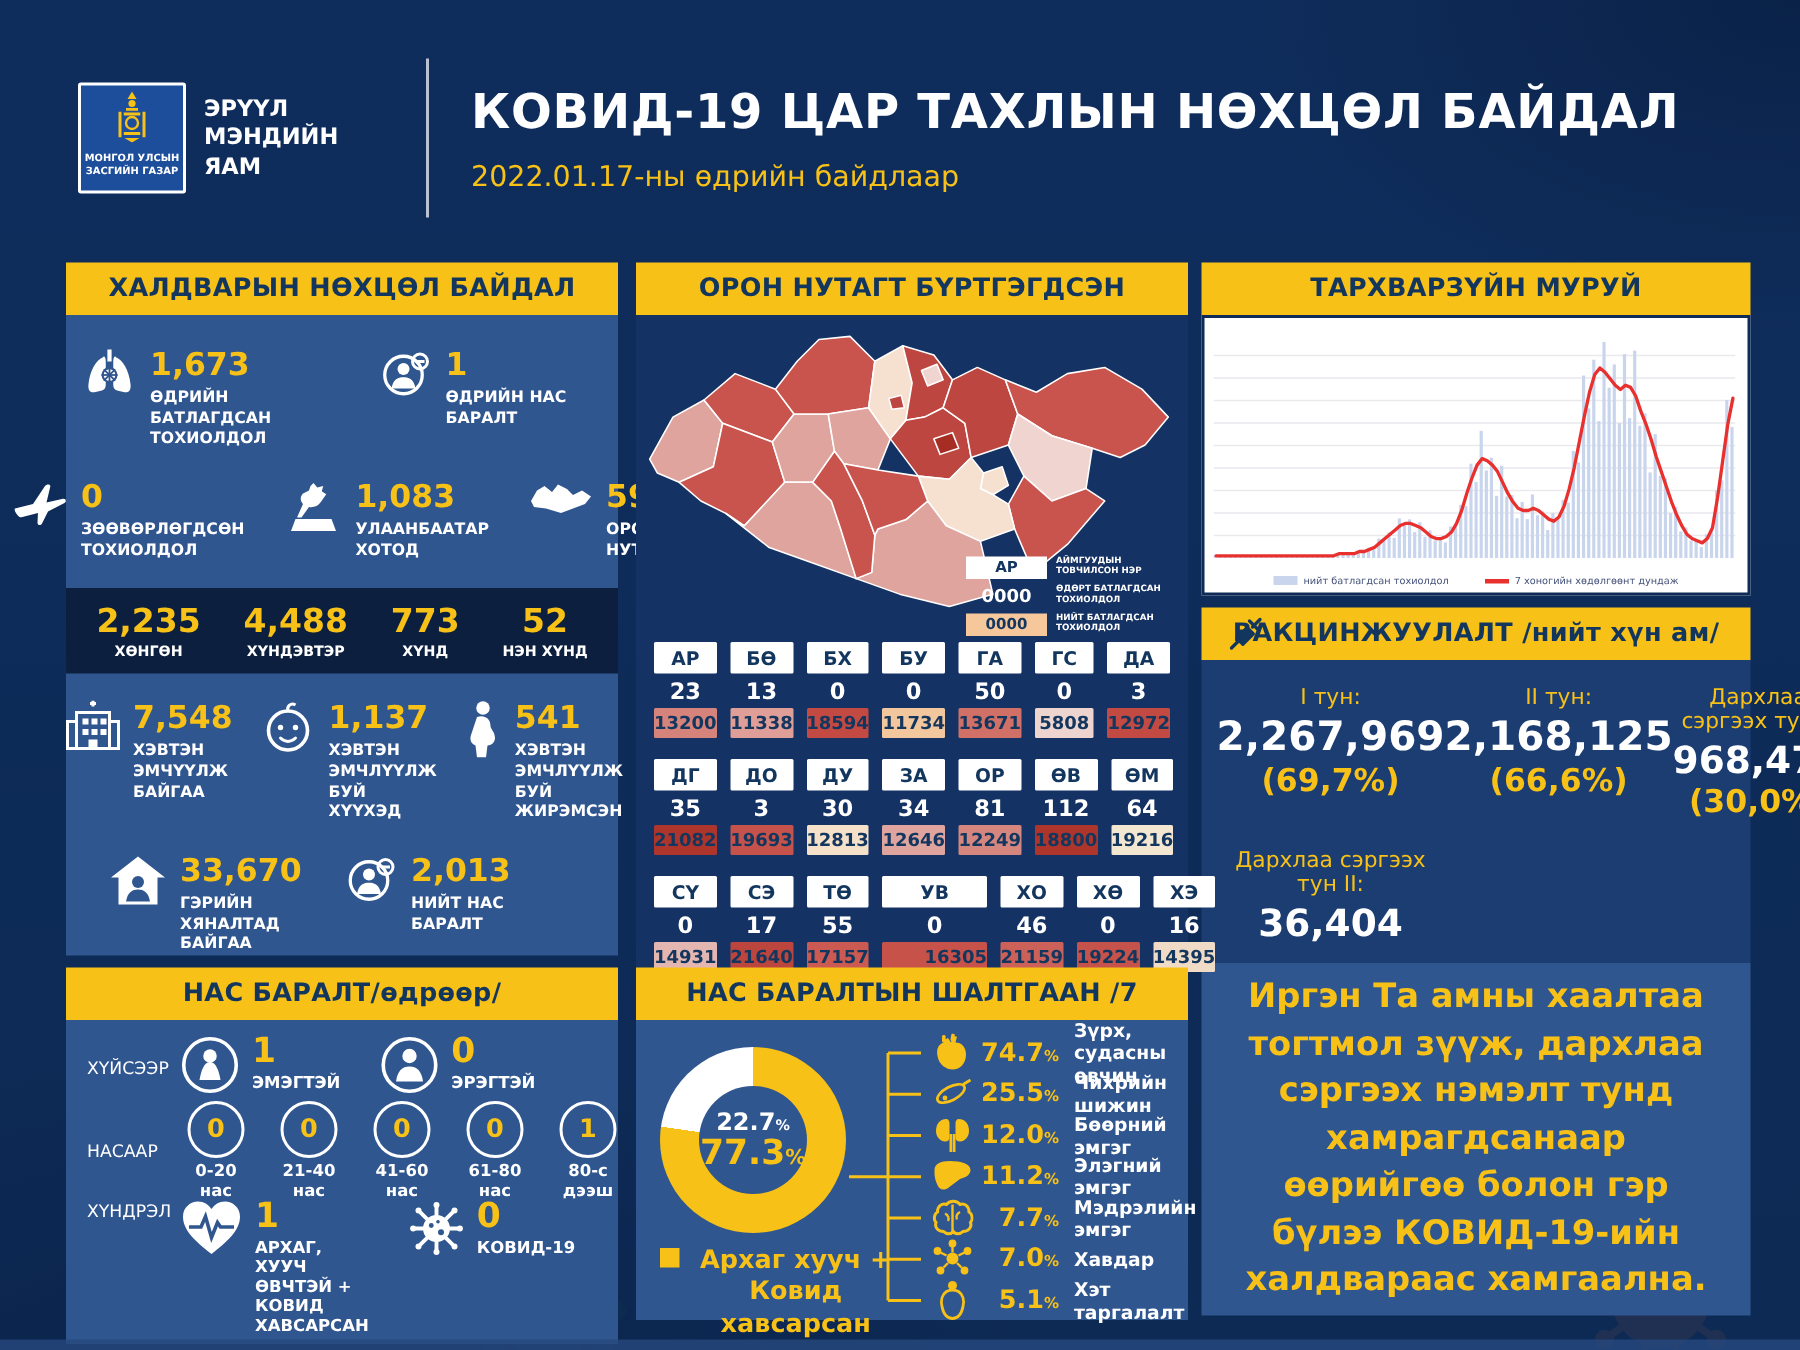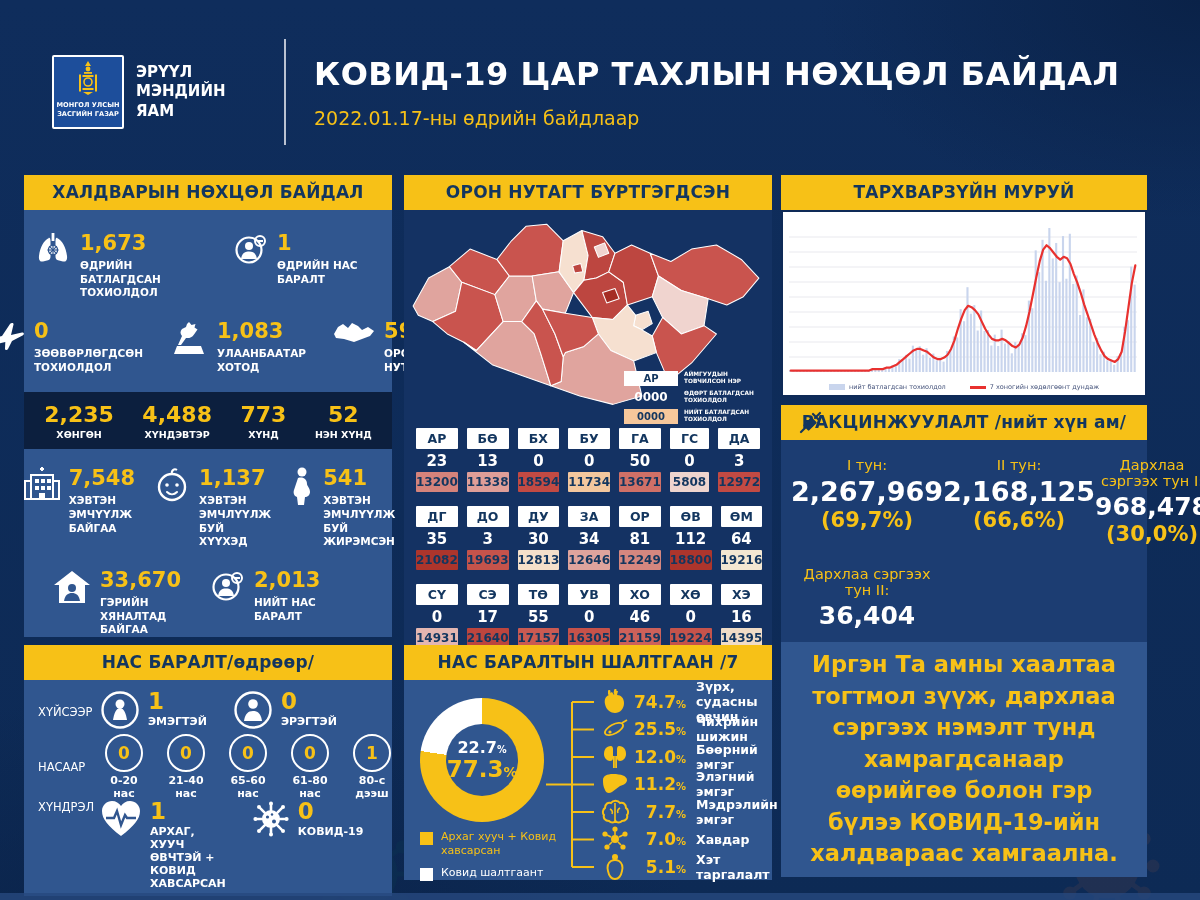--- a/index.html
+++ b/index.html
@@ -15,21 +15,21 @@
   header { position:absolute; top:32px; left:52px; right:40px; height:120px; display:flex; align-items:center; }
   .gov-logo { width:72px; height:74px; background:#1d4e9b; border:2px solid #ffffff; border-radius:2px;
               display:flex; flex-direction:column; align-items:center; justify-content:flex-start; padding-top:4px; flex:none; }
   .gov-logo .logo-lines { margin-top:2px; text-align:center; color:#ffffff; font-size:6.6px; font-weight:bold; line-height:1.35; }
   .ministry { margin-left:12px; color:#ffffff; font-weight:bold; font-size:15px; line-height:1.3; width:130px; }
   .v-divider { width:2px; height:106px; background:#d8dde6; margin:0 28px 0 18px; opacity:.85; }
   .title-block h1 { color:#ffffff; font-size:32px; font-weight:bold; letter-spacing:.5px; }
   .title-block .subtitle { color:#f7c117; font-size:19px; margin-top:14px; }
 
   
-  .columns { position:absolute; top:175px; left:24px; display:flex; }
+  .columns { position:absolute; top:175px; left:44px; display:flex; }
   .col { display:flex; flex-direction:column; }
   .col-left  { width:368px; margin-right:12px; }
   .col-mid   { width:368px; margin-right:9px; }
   .col-right { width:366px; }
 
   .panel-header { background:#f7c117; color:#13365f; font-weight:bold; font-size:17px;
                   text-align:center; height:35px; line-height:35px; letter-spacing:.2px; position:relative; flex:none; }
   .panel { display:flex; flex-direction:column; }
 
   
@@ -85,21 +85,21 @@
   .p-causes .panel-body { flex:1; background:#30568f; position:relative; }
   .donut { position:absolute; left:16px; top:18px; width:124px; height:124px; border-radius:50%; }
   .donut-hole { position:absolute; left:26px; top:26px; width:72px; height:72px; border-radius:50%; background:#30568f;
                 display:flex; flex-direction:column; align-items:center; justify-content:center; }
   .pct-white { color:#ffffff; font-weight:bold; font-size:16px; }
   .pct-yellow { color:#f7c117; font-weight:bold; font-size:23px; margin-top:-1px; }
   .pct-small { font-size:.6em; }
   .donut-legend { position:absolute; left:16px; top:150px; width:160px; }
   .dl-item { display:flex; align-items:flex-start; margin-bottom:8px; }
   .dl-swatch { width:13px; height:13px; flex:none; margin:2px 8px 0 0; }
-  .dl-label { font-weight:normal; font-size:11px; line-height:1.25; }
+  .dl-label { font-weight:bold; font-size:17px; line-height:1.25;text-align:center; }
   .bracket { position:absolute; left:142px; top:10px; }
   .cause-list { position:absolute; left:196px; top:8px; right:6px; }
   .cause-item { display:flex; align-items:center; height:27.5px; }
   .cause-icon { width:30px; flex:none; display:flex; justify-content:center; }
   .cause-pct { color:#f7c117; font-weight:bold; font-size:17px; width:56px; flex:none; text-align:right; margin-right:10px; }
   .cause-pct .pct-small { font-size:10px; }
   .cause-label { color:#ffffff; font-weight:bold; font-size:12.5px; }
 
   
   .p-epi { height:222px; }
@@ -424,21 +424,21 @@
                 <div class="age-badge">
                   <div class="age-circle">0</div>
                   <div class="age-label">0-20 нас</div>
                 </div>
                 <div class="age-badge">
                   <div class="age-circle">0</div>
                   <div class="age-label">21-40 нас</div>
                 </div>
                 <div class="age-badge">
                   <div class="age-circle">0</div>
-                  <div class="age-label">65-60 нас</div>
+                  <div class="age-label">41-60 нас</div>
                 </div>
                 <div class="age-badge">
                   <div class="age-circle">0</div>
                   <div class="age-label">61-80 нас</div>
                 </div>
                 <div class="age-badge">
                   <div class="age-circle">1</div>
                   <div class="age-label">80-с дээш</div>
                 </div>
               </div>
@@ -625,21 +625,21 @@
                   <div class="ac-total" style="background: rgb(188, 69, 62);">21640</div>
                 </div>
                 <div class="aimag-cell">
                   <div class="ac-abbr">ТӨ</div>
                   <div class="ac-daily">55</div>
                   <div class="ac-total" style="background: rgb(202, 90, 82);">17157</div>
                 </div>
                 <div class="aimag-cell">
                   <div class="ac-abbr">УВ</div>
                   <div class="ac-daily">0</div>
-                  <div class="ac-total" style="background: rgb(198, 82, 74);">16305</div>
+                  <div class="ac-total" style="background: rgb(198, 82, 74); padding-left: 28px;">16305</div>
                 </div>
                 <div class="aimag-cell">
                   <div class="ac-abbr">ХО</div>
                   <div class="ac-daily">46</div>
                   <div class="ac-total" style="background: rgb(204, 97, 90);">21159</div>
                 </div>
                 <div class="aimag-cell">
                   <div class="ac-abbr">ХӨ</div>
                   <div class="ac-daily">0</div>
                   <div class="ac-total" style="background: rgb(197, 83, 75);">19224</div>

